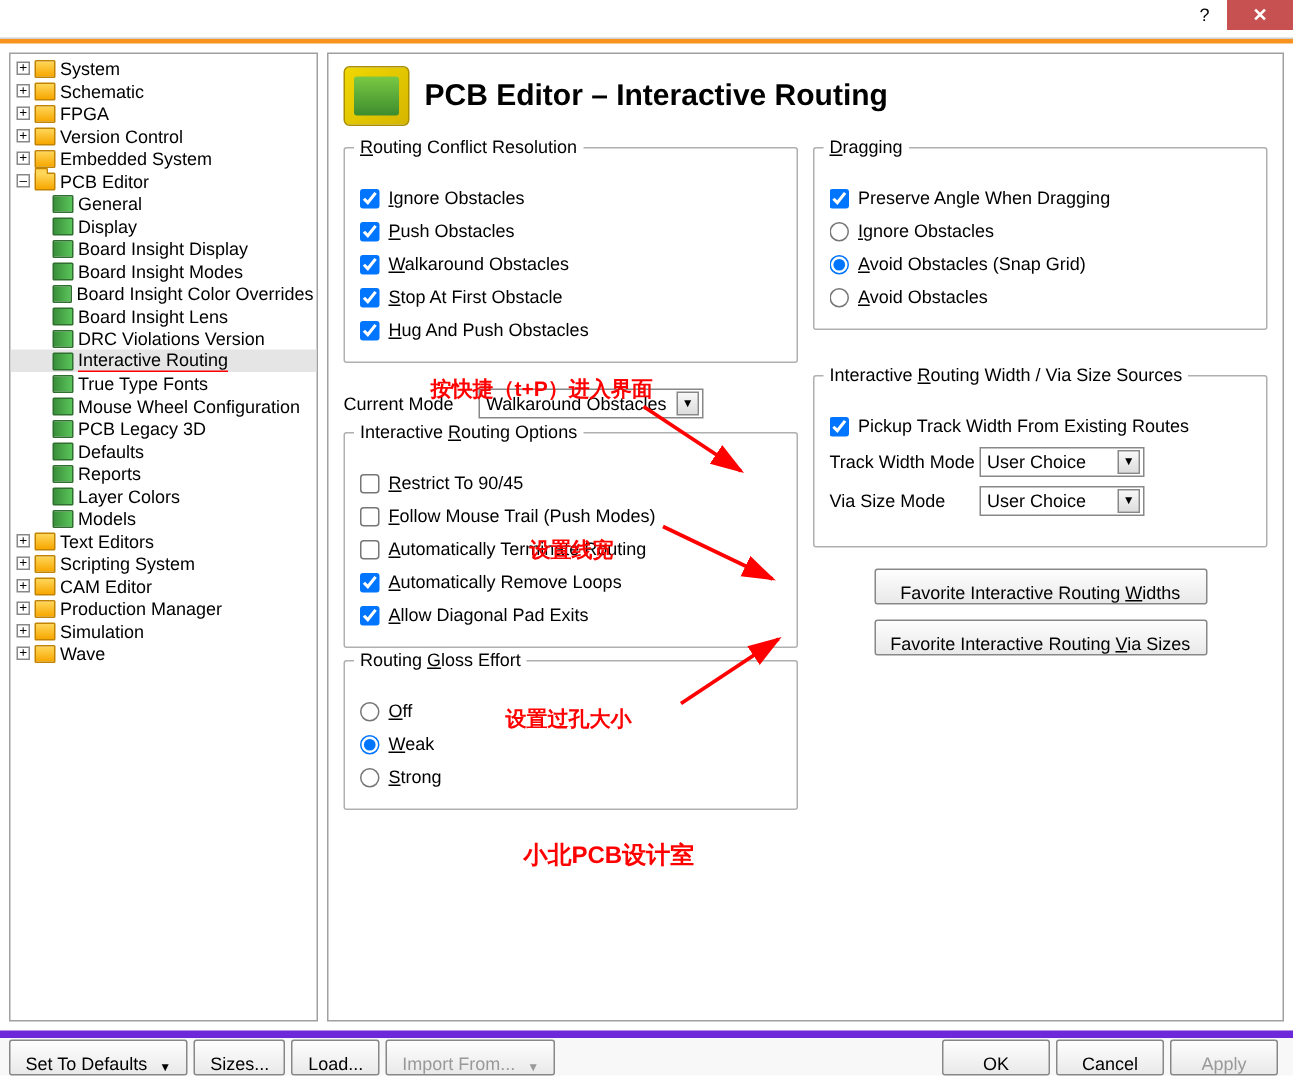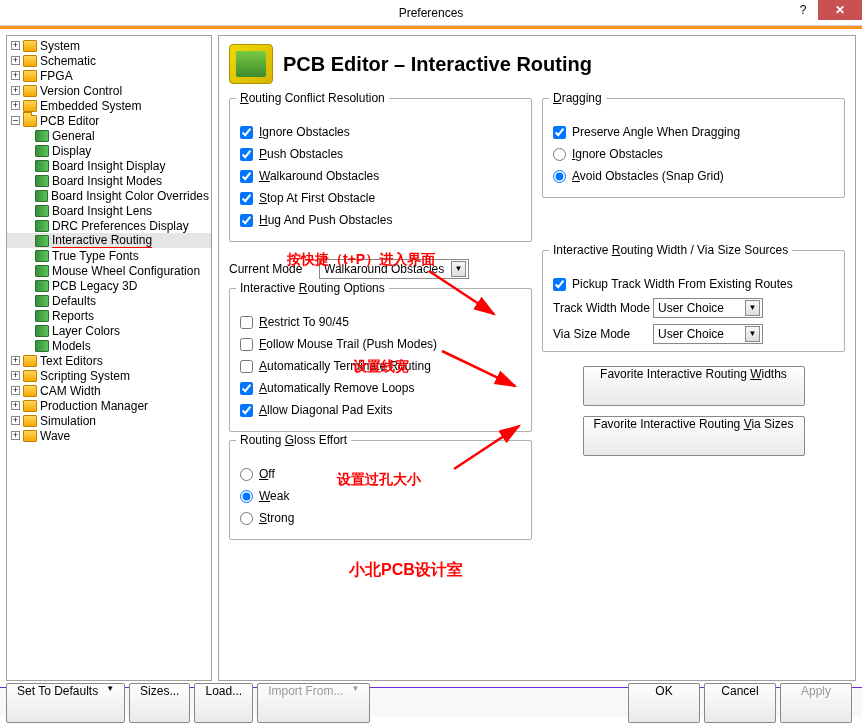--- a/index.html
+++ b/index.html
@@ -44,41 +44,40 @@
 .col2 > * { flex: 1; }
 
 .check-row, .radio-row { display: flex; align-items: center; height: 22px; }
 .check-row input, .radio-row input { margin: 0 6px 0 0; }
 
 .form-row { display: flex; align-items: center; height: 26px; }
 .form-row label { width: 90px; }
 .select-box { height: 20px; border: 1px solid #888; display: inline-flex; align-items: center; justify-content: space-between; padding: 0 2px 0 4px; background: #fff; }
 .select-arrow { width: 15px; height: 16px; background: linear-gradient(#f8f8f8,#ddd); border: 1px solid #888; text-align: center; font-size: 8px; line-height: 14px; }
 
-.btn { height: 40px; border: 1px solid #888; background: linear-gradient(#fefefe,#e9e9e9); display: inline-flex; align-items: flex-start; justify-content: center; padding: 0 10px; border-radius: 2px; }
+.btn { height: 24px; border: 1px solid #888; background: linear-gradient(#fefefe,#e9e9e9); display: inline-flex; align-items: flex-end; justify-content: center; padding: 0 10px; border-radius: 2px; }
 .btn.wide { width: 222px; }
 
 
 .anno { position: absolute; color: #f00; font-weight: bold; font-size: 14px; pointer-events: none; }
 .arrow { position: absolute; pointer-events: none; }
 
 
-.bottom-bar { height: 30px; border-top: 1px solid #6d28d9; padding: 4px 6px; display: flex; align-items: center; background: #f8f8f8; }
+.bottom-bar { height: 30px; border-top: 5px solid #6d28d9; padding: 4px 6px; display: flex; align-items: center; background: #f8f8f8; }
 .bottom-bar .btn { margin-right: 4px; }
 .bottom-bar .spacer { flex: 1; }
 .btn .arr { font-size: 8px; margin-left: 8px; }
 .btn.disabled { color: #999; }
 
 u { text-decoration: underline; }
 </style>
 </head>
 <body>
 
 <div class="titlebar">
-  <span class="title">Preferences</span>
   <div class="buttons">
     <div class="help-btn">?</div>
     <div class="close-btn">✕</div>
   </div>
 </div>
 <div class="orange-strip"></div>
 
 <div class="main">
 
   <div class="tree-panel" id="tree">
@@ -131,21 +130,21 @@
       <div class="tree-node indent1">
         <span class="item-icon"></span>
         <span>Board Insight Color Overrides</span>
       </div>
       <div class="tree-node indent1">
         <span class="item-icon"></span>
         <span>Board Insight Lens</span>
       </div>
       <div class="tree-node indent1">
         <span class="item-icon"></span>
-        <span>DRC Preferences Display</span>
+        <span>DRC Violations Version</span>
       </div>
       <div class="tree-node indent1 selected">
         <span class="item-icon"></span>
         <span class="red-underline">Interactive Routing</span>
       </div>
       <div class="tree-node indent1">
         <span class="item-icon"></span>
         <span>True Type Fonts</span>
       </div>
       <div class="tree-node indent1">
@@ -178,21 +177,21 @@
         <span>Text Editors</span>
       </div>
       <div class="tree-node indent0">
         <span class="plus">+</span>
         <span class="folder-icon"></span>
         <span>Scripting System</span>
       </div>
       <div class="tree-node indent0">
         <span class="plus">+</span>
         <span class="folder-icon"></span>
-        <span>CAM Width</span>
+        <span>CAM Editor</span>
       </div>
       <div class="tree-node indent0">
         <span class="plus">+</span>
         <span class="folder-icon"></span>
         <span>Production Manager</span>
       </div>
       <div class="tree-node indent0">
         <span class="plus">+</span>
         <span class="folder-icon"></span>
         <span>Simulation</span>
@@ -249,20 +248,24 @@
           </div>
           <div id="drag-radios">
               <div class="radio-row">
                 <input type="radio" name="drag" style="">
                 <span><u>I</u>gnore Obstacles</span>
               </div>
               <div class="radio-row">
                 <input type="radio" name="drag" checked="" style="">
                 <span><u>A</u>void Obstacles (Snap Grid)</span>
               </div>
+              <div class="radio-row">
+                <input type="radio" name="drag" style="">
+                <span><u>A</u>void Obstacles</span>
+              </div>
             </div>
         </div>
       </div>
     </div>
 
     <div class="col2">
 
       <div>
         <div class="form-row" style="margin: 6px 0;">
           <label>Current Mode</label>
@@ -309,21 +312,21 @@
               </div>
               <div class="radio-row">
                 <input type="radio" name="gloss" style="">
                 <span><u>S</u>trong</span>
               </div>
             </div>
         </div>
       </div>
 
       <div>
-        <div class="group" style="padding-bottom:4px;">
+        <div class="group" style="padding-bottom:17px;">
           <span class="group-title">Interactive <u>R</u>outing Width / Via Size Sources</span>
           <div class="check-row">
             <input type="checkbox" checked="" style="">
             <span>Pickup Track Width From Existing Routes</span>
           </div>
           <div class="form-row">
             <label style="width:100px;">Track Width Mode</label>
             <div class="select-box" style="width:110px;">
               <span>User Choice</span>
               <span class="select-arrow">▼</span>

